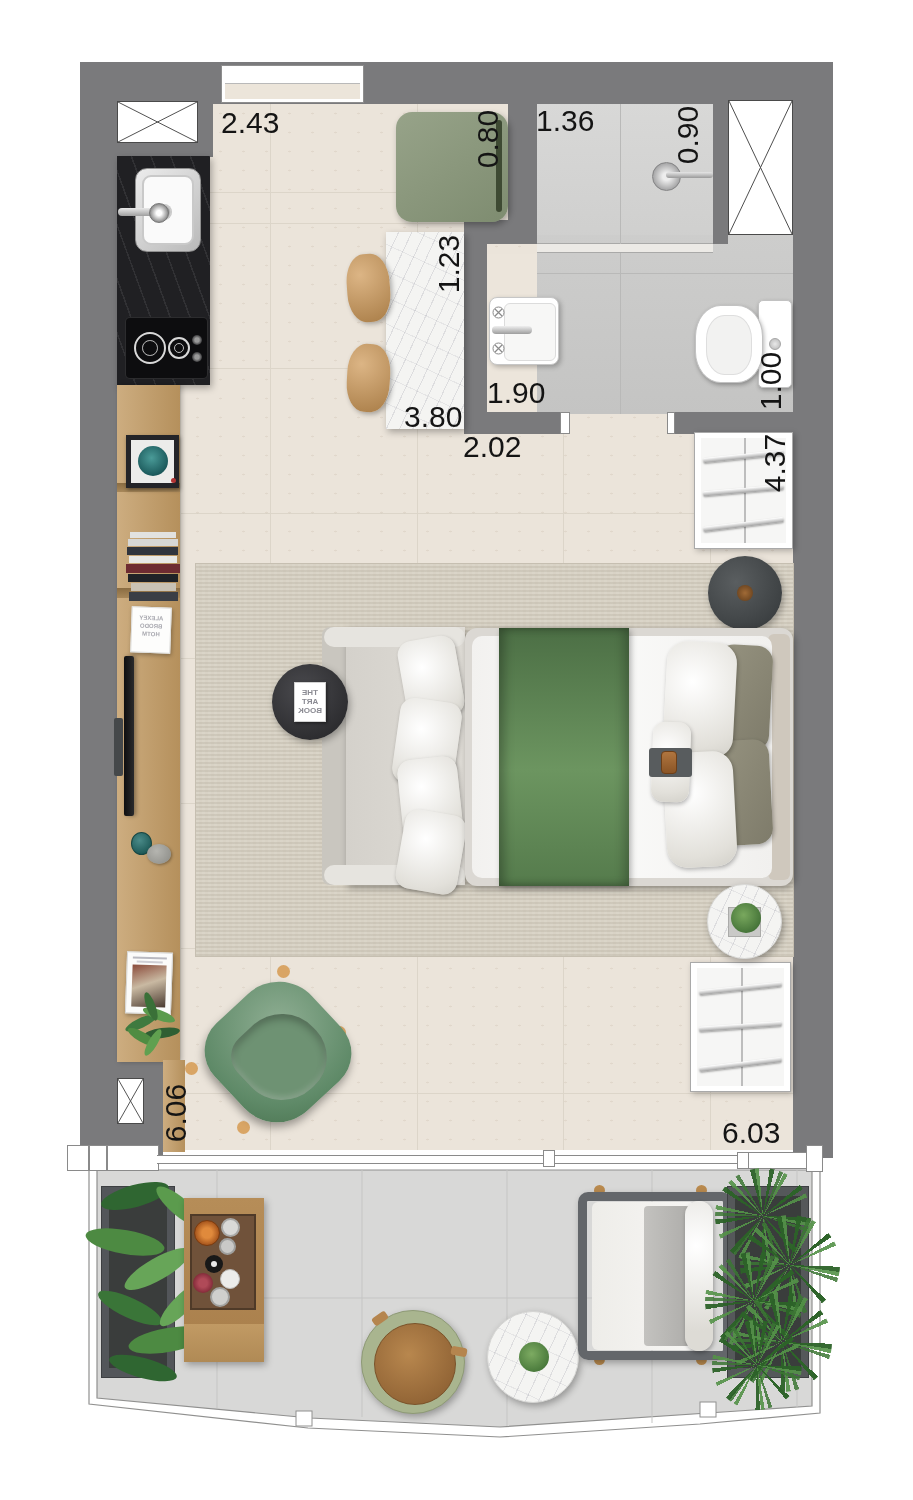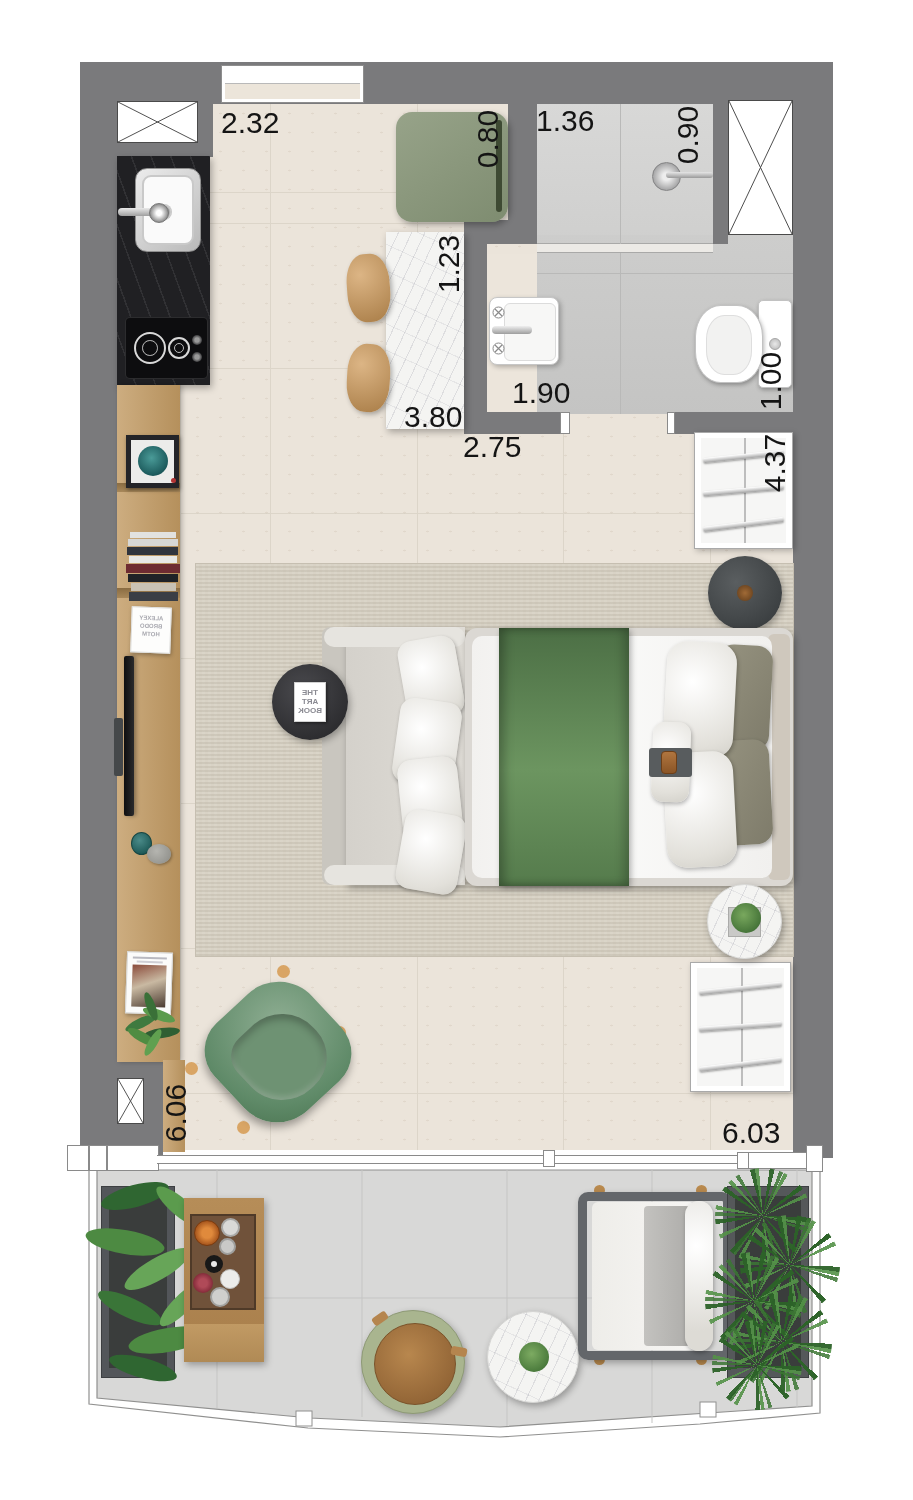--- a/index.html
+++ b/index.html
@@ -325,26 +325,26 @@
 
   <div class="abs" style="left:727px;top:1186px;width:82px;height:192px;background:#55585a;border:1px solid #3d3f42;box-sizing:border-box">
     <div class="abs" style="left:7px;top:9px;width:66px;height:172px;background:#3a3d3c"></div>
   </div>
   <div class="palm" style="left:715px;top:1168px;width:96px;height:96px"></div>
   <div class="palm" style="left:740px;top:1215px;width:100px;height:100px"></div>
   <div class="palm" style="left:705px;top:1252px;width:98px;height:98px"></div>
   <div class="palm" style="left:732px;top:1292px;width:100px;height:100px"></div>
   <div class="palm" style="left:712px;top:1320px;width:90px;height:90px"></div>
 
-  <div class="lab" style="left:221px;top:106px">2.32</div>
+  <div class="lab" style="left:221px;top:106px">2.43</div>
   <div class="lab v" style="left:446px;top:123px">0.80</div>
   <div class="lab" style="left:536px;top:104px">1.36</div>
   <div class="lab v" style="left:646px;top:119px">0.90</div>
   <div class="lab v" style="left:407px;top:248px">1.23</div>
   <div class="lab" style="left:404px;top:400px">3.80</div>
-  <div class="lab" style="left:463px;top:430px">2.75</div>
-  <div class="lab" style="left:512px;top:376px">1.90</div>
+  <div class="lab" style="left:463px;top:430px">2.02</div>
+  <div class="lab" style="left:487px;top:376px">1.90</div>
   <div class="lab v" style="left:729px;top:365px">1.00</div>
   <div class="lab v" style="left:733px;top:447px">4.37</div>
   <div class="lab v" style="left:134px;top:1097px">6.06</div>
   <div class="lab" style="left:722px;top:1116px">6.03</div>
 
 </div>
 
 </body></html>

